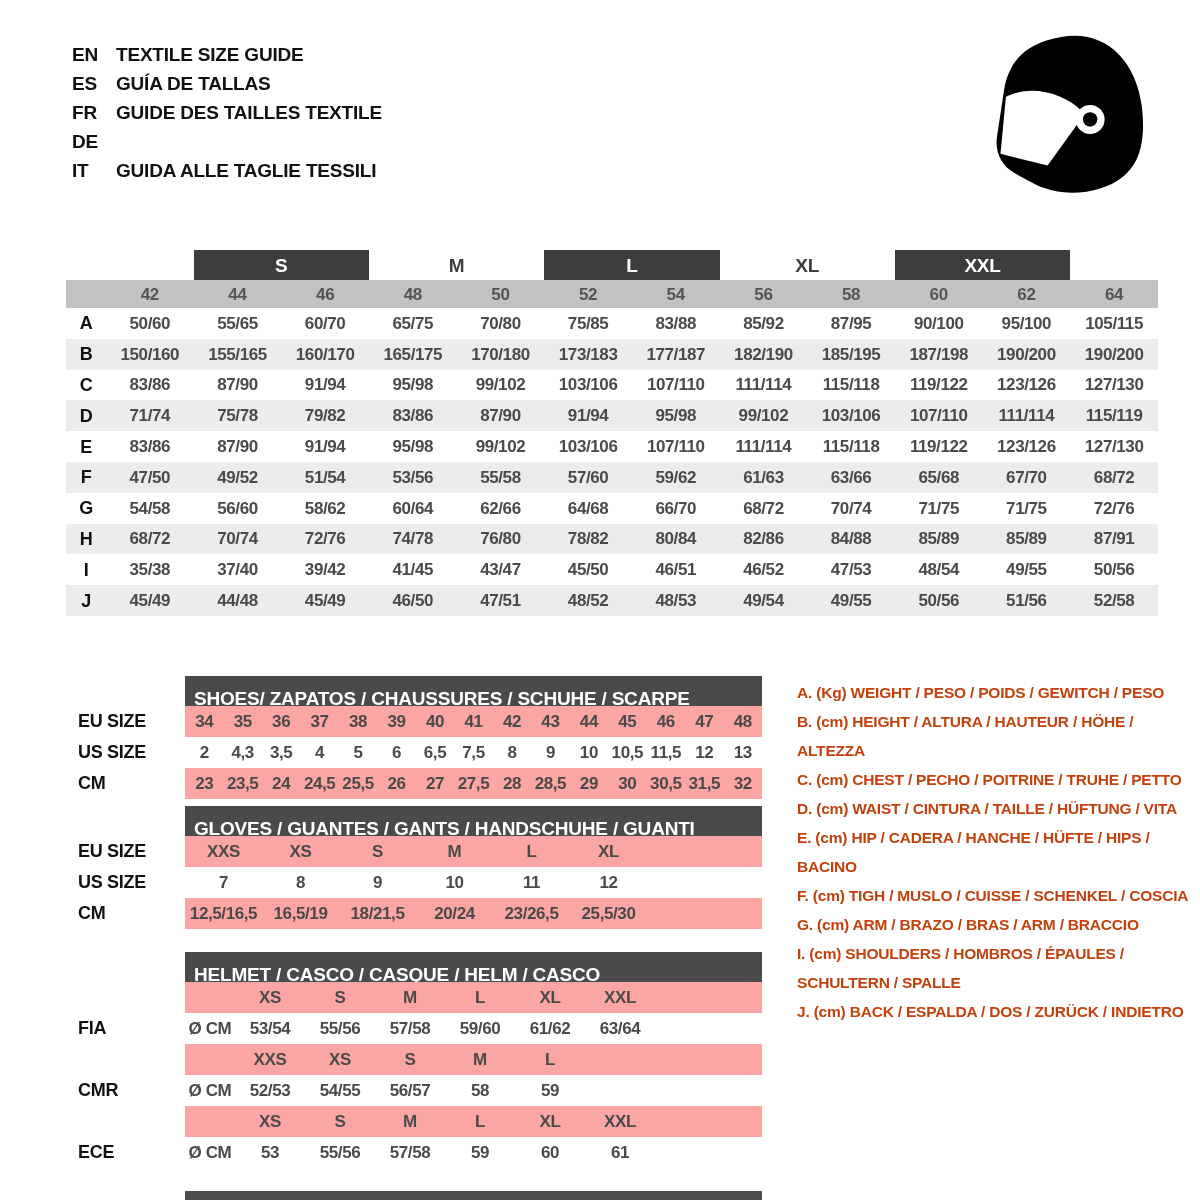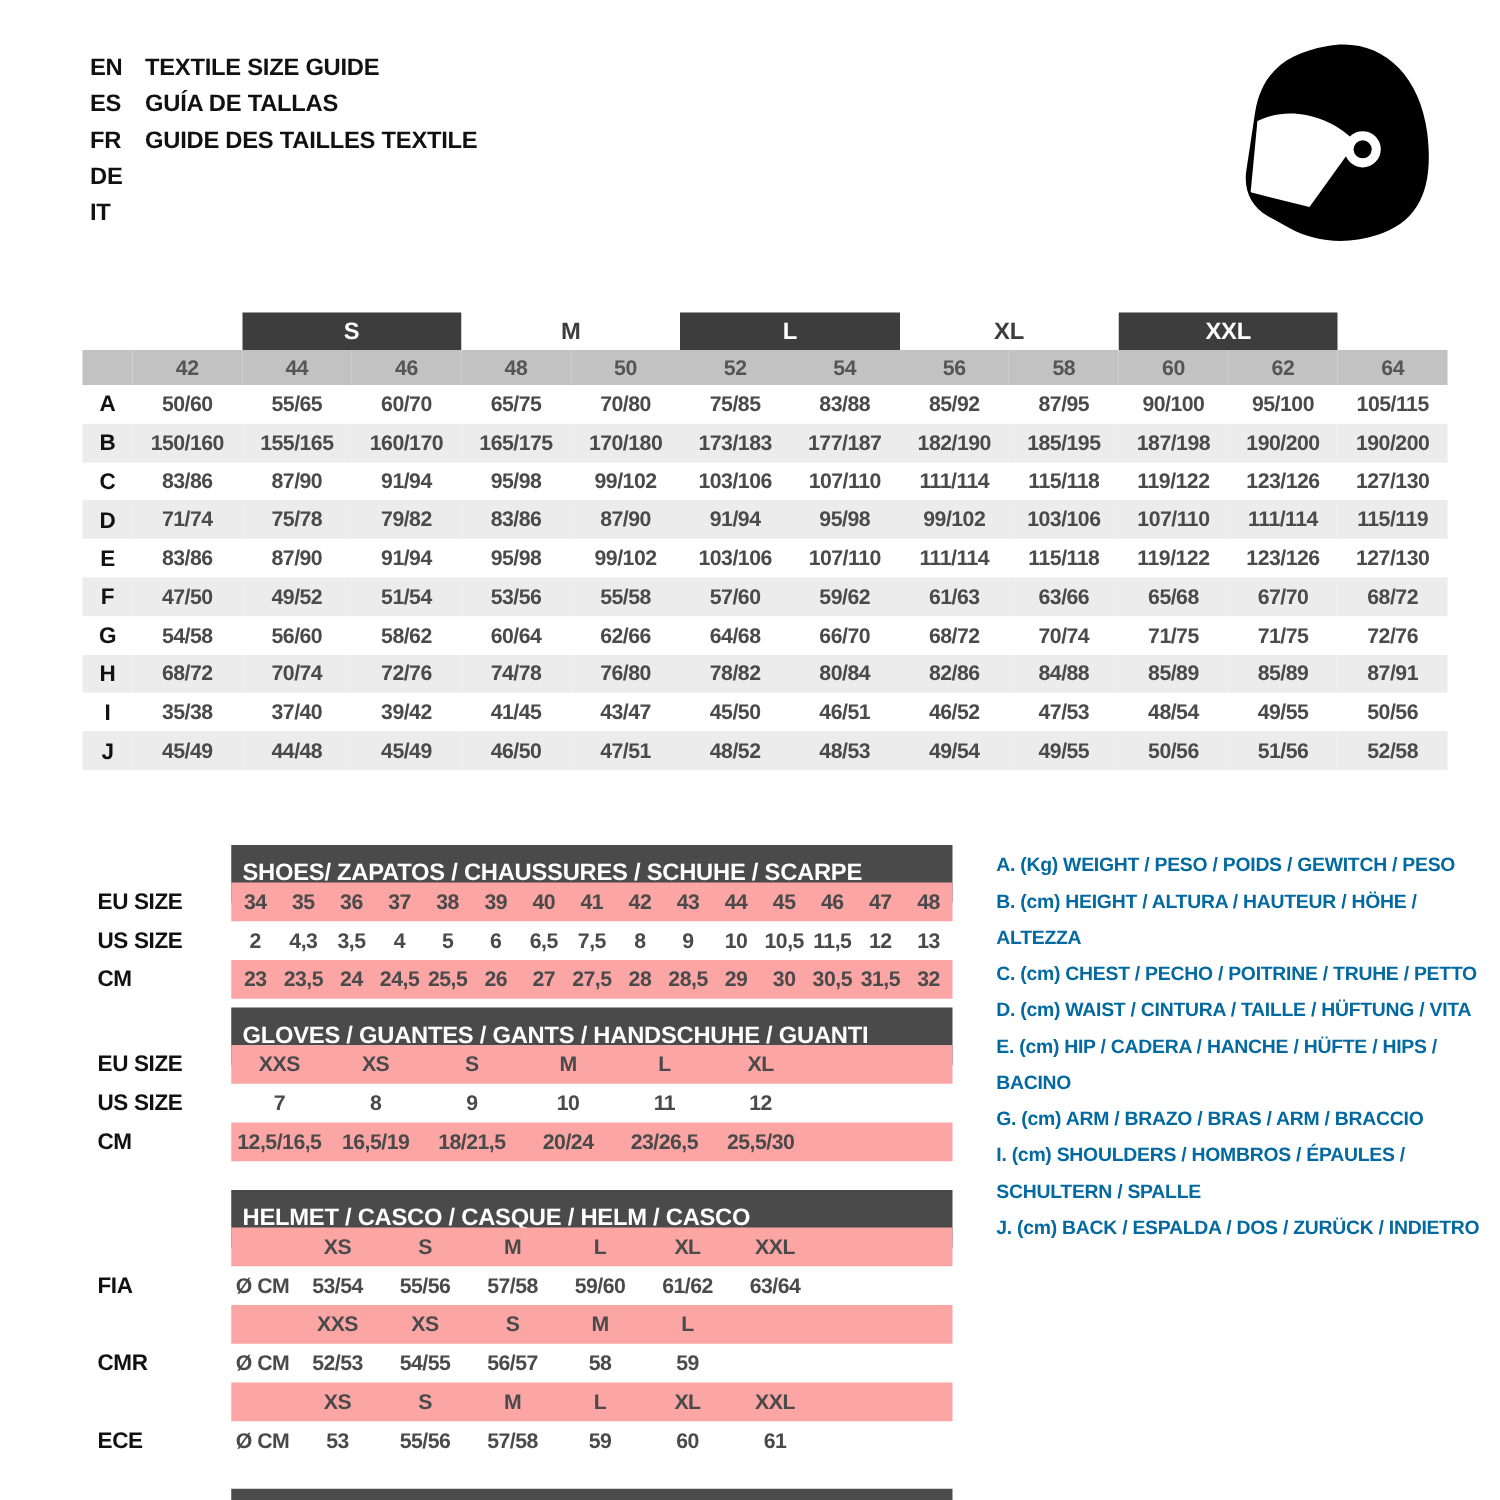--- a/index.html
+++ b/index.html
@@ -37,21 +37,21 @@
             align-items:center; text-align:center; font-size:17px; color:#4a4a4a;
             letter-spacing:-0.4px; }
   .secrow.stripe { background:#fca5a5; }
   .shoes-grid  { grid-template-columns:repeat(15,1fr); }
   .gloves-grid { grid-template-columns:repeat(6,77px); }
   .helmet-grid { grid-template-columns:50px repeat(6,70px); }
   .secrow .cell { display:block; }
 
   
   .legend { position:absolute; left:797px; top:678px; width:402px; font-size:15.5px;
-            line-height:29px; color:#0369a1; letter-spacing:-0.2px; }
+            line-height:29px; color:#c2410c; letter-spacing:-0.2px; }
 
   .bottom-bar { position:absolute; left:185px; top:1191px; width:577px; height:9px; background:#4c4c4c; }
 </style>
 </head>
 <body>
 
 <div class="page">
 
   <div class="langs" id="langs">
       <div class="lang-row">
@@ -64,20 +64,21 @@
       </div>
       <div class="lang-row">
         <span class="lang-code">FR</span>
         <span class="lang-title">GUIDE DES TAILLES TEXTILE</span>
       </div>
       <div class="lang-row">
         <span class="lang-code">DE</span>
       </div>
       <div class="lang-row">
         <span class="lang-code">IT</span>
+        <span class="lang-title">GUIDA ALLE TAGLIE TESSILI</span>
       </div>
     </div>
 
   <svg class="helmet-svg" width="185" height="172" viewBox="0 0 190 190" aria-hidden="true">
     <path fill="#000000" d="M 88 10 C 133 1 170 32 177 86 C 183 134 171 165 132 177 C 104 186 76 182 56 171 L 36 160 C 22 152 15 138 17 121 L 25 68 C 31 32 54 16 88 10 Z"></path>
     <path fill="#ffffff" d="M 27 76 C 55 62 90 72 110 91 L 114 95 L 73 152 L 21 139 Z"></path>
     <circle cx="120" cy="101" r="16" fill="#ffffff"></circle>
     <circle cx="120" cy="101" r="8" fill="#000000"></circle>
   </svg>
 
@@ -419,19 +420,20 @@
       <span class="cell">60</span>
       <span class="cell">61</span>
     </div>
 
   <div class="legend" id="legend">
       <div class="legend-line">A. (Kg) WEIGHT / PESO / POIDS / GEWITCH / PESO</div>
       <div class="legend-line">B. (cm) HEIGHT / ALTURA / HAUTEUR / HÖHE / ALTEZZA</div>
       <div class="legend-line">C. (cm) CHEST / PECHO / POITRINE / TRUHE / PETTO</div>
       <div class="legend-line">D. (cm) WAIST / CINTURA / TAILLE / HÜFTUNG / VITA</div>
       <div class="legend-line">E. (cm) HIP / CADERA / HANCHE / HÜFTE / HIPS / BACINO</div>
+      <div class="legend-line">F. (cm) TIGH / MUSLO / CUISSE / SCHENKEL / COSCIA</div>
       <div class="legend-line">G. (cm) ARM / BRAZO / BRAS / ARM / BRACCIO</div>
       <div class="legend-line">I. (cm) SHOULDERS / HOMBROS / ÉPAULES / SCHULTERN / SPALLE</div>
       <div class="legend-line">J. (cm) BACK / ESPALDA / DOS / ZURÜCK / INDIETRO</div>
     </div>
 
   <div class="bottom-bar"></div>
 </div>
 
 </body></html>

